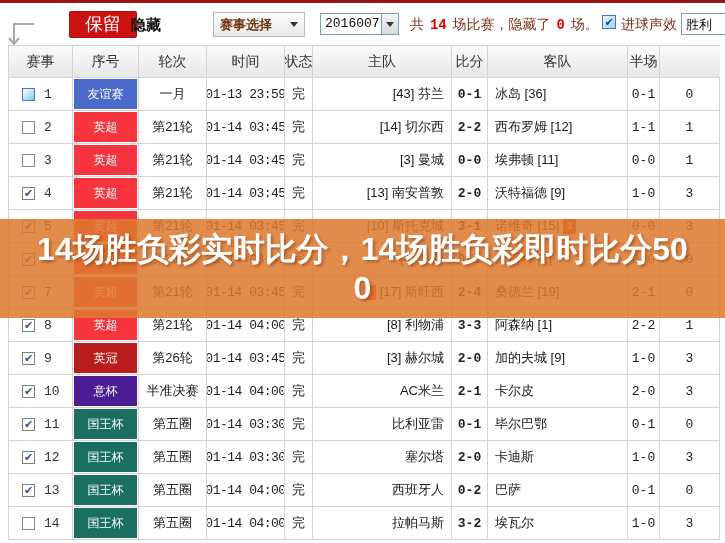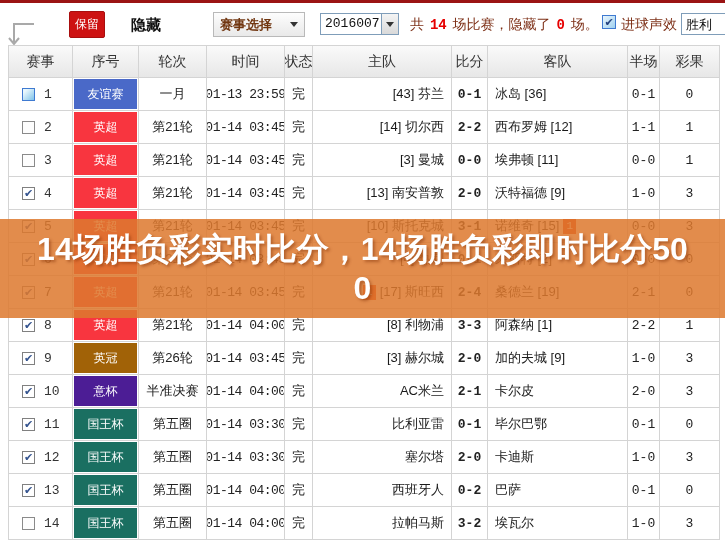--- a/index.html
+++ b/index.html
@@ -6,22 +6,22 @@
   html,body { width:725px; height:543px; overflow:hidden; background:#fff;
     font-family:"Liberation Sans","DejaVu Sans",sans-serif; }
   .mono { font-family:"Liberation Mono","DejaVu Sans Mono",monospace; }
 
   
   .topline { height:3px; background:#9b1414; width:100%; }
 
   
   .toolbar { position:relative; height:42px; width:100%; }
   .corner-glyph { position:absolute; left:6px; top:18px; }
-  .btn-keep { position:absolute; left:69px; top:8px; width:36px; height:27px;
-    background:#cd1212; color:#fff; font-size:12px; border:1px solid #a80e0e;
+  .btn-keep { position:absolute; left:69px; top:8px; width:68px; height:27px;
+    background:#cd1212; color:#fff; font-size:18px; border:1px solid #a80e0e;
     border-radius:2px; text-align:center; line-height:25px; cursor:pointer; }
   .lbl-hide { position:absolute; left:131px; top:13px; font-size:15px; font-weight:bold; color:#111; cursor:pointer; }
   .btn-select-league { position:absolute; left:213px; top:9px; width:92px; height:25px;
     border:1px solid #b9b9b9; background:linear-gradient(#fdfdfd,#e9e9e9);
     font-size:13px; color:#70350f; font-weight:bold; display:flex; align-items:center;
     justify-content:space-between; padding:0 6px; cursor:pointer; }
   .caret { width:0; height:0; border-left:4px solid transparent; border-right:4px solid transparent; border-top:5px solid #333; }
   .sel { position:absolute; top:10px; height:22px; border:1px solid #7f9db9; background:#fff;
     display:flex; align-items:stretch; cursor:pointer; }
   .sel-issue { left:320px; width:79px; }
@@ -111,21 +111,20 @@
   <div class="trow thead">
       <div>赛事</div>
       <div>序号</div>
       <div>轮次</div>
       <div>时间</div>
       <div>状态</div>
       <div>主队</div>
       <div>比分</div>
       <div>客队</div>
       <div>半场</div>
-      <div>彩果</div>
     </div>
   <div>
       <div class="trow">
     <div class="c-seq">
       <span class="cb cb-active"></span>
       <span class="seq-num">1</span>
     </div>
     <div class="c-league">
       <span class="badge" style="background: rgb(74, 105, 200);">友谊赛</span>
     </div>
@@ -304,21 +303,21 @@
     </div>
     <div class="c-half">2-2</div>
     <div class="c-result">1</div>
   </div>
       <div class="trow">
     <div class="c-seq">
       <span class="cb cb-checked">✔</span>
       <span class="seq-num">9</span>
     </div>
     <div class="c-league">
-      <span class="badge" style="background: #a16207; font-family: Liberation Serif, serif;">英冠</span>
+      <span class="badge" style="background: #b91c1c; font-family: Liberation Serif, serif;">英冠</span>
     </div>
     <div>第26轮</div>
     <div class="c-time">01-14 03:45</div>
     <div class="c-status">完</div>
     <div class="c-home">
 
       <span class="teamtxt">[3] 赫尔城</span>
     </div>
     <div class="c-score">2-0</div>
     <div class="c-away">

